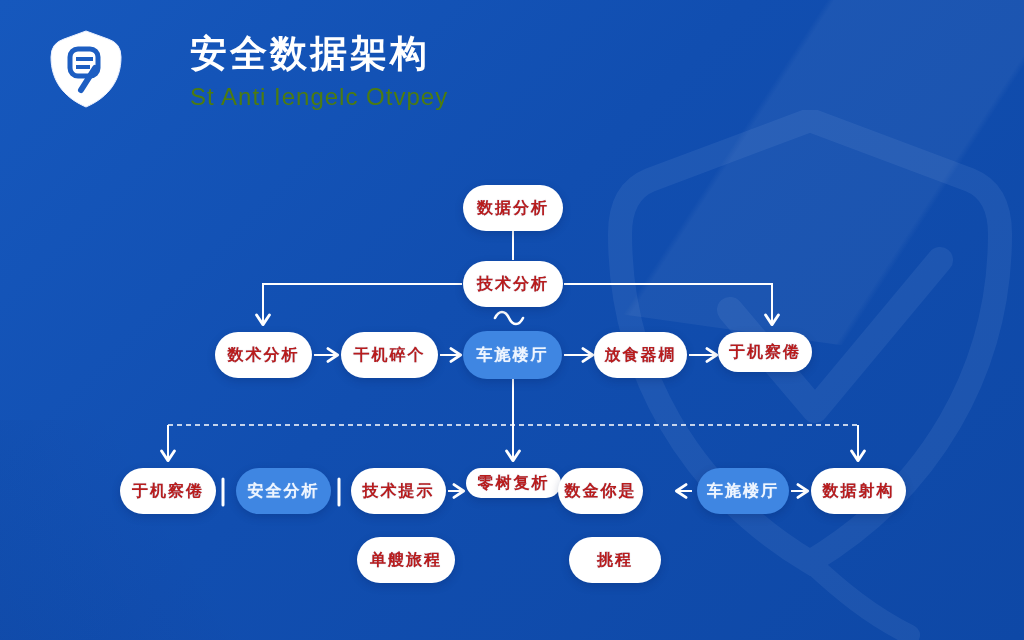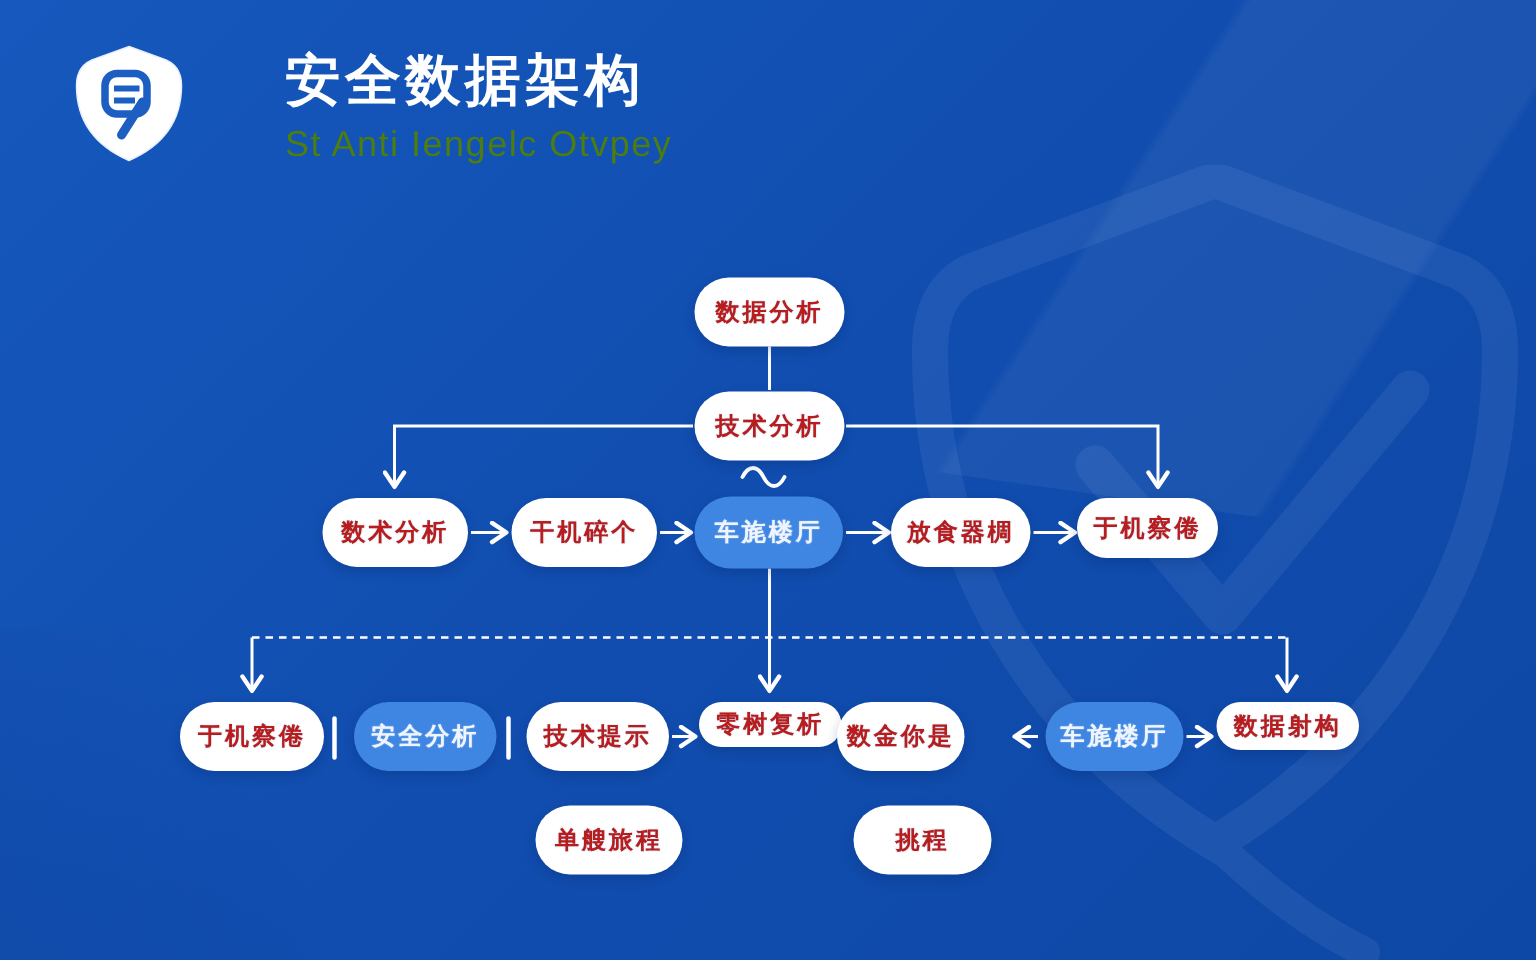--- a/index.html
+++ b/index.html
@@ -121,16 +121,16 @@
 <div class="node highlight" style="left:463px; top:331px; width:99px; height:48px;">车旄楼厅</div>
 <div class="node" style="left:594px; top:332px; width:93px; height:46px;">放食器椆</div>
 <div class="node" style="left:718px; top:332px; width:94px; height:40px;">于机察倦</div>
 
 <div class="node" style="left:120px; top:468px; width:96px; height:46px;">于机察倦</div>
 <div class="node highlight" style="left:236px; top:468px; width:95px; height:46px;">安全分析</div>
 <div class="node" style="left:351px; top:468px; width:95px; height:46px;">技术提示</div>
 <div class="node" style="left:466px; top:468px; width:95px; height:30px;">零树复析</div>
 <div class="node" style="left:558px; top:468px; width:85px; height:46px;text-align:center;">数金你是</div>
 <div class="node highlight" style="left:697px; top:468px; width:92px; height:46px;">车旄楼厅</div>
-<div class="node" style="left:811px; top:468px; width:95px; height:32px;font-family:Liberation Serif, serif;">数据射构</div>
+<div class="node" style="left:811px; top:468px; width:95px; height:46px;font-family:Liberation Serif, serif;">数据射构</div>
 
 <div class="node" style="left:357px; top:537px; width:98px; height:46px;">单艘旅程</div>
 <div class="node" style="left:569px; top:537px; width:92px; height:46px;">挑程</div>
 
 </body></html>

